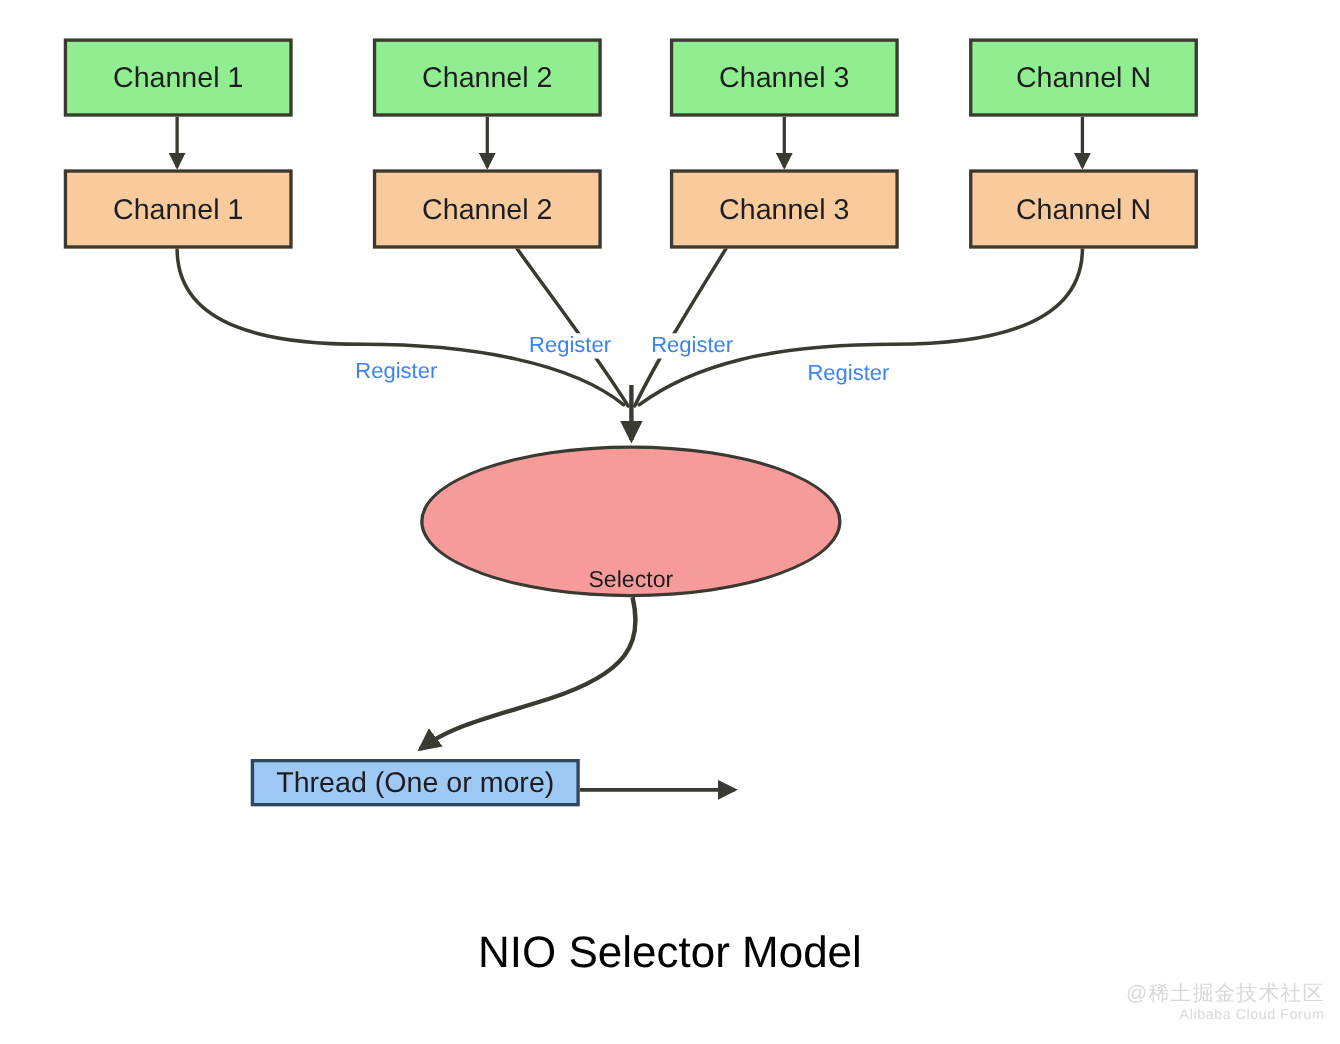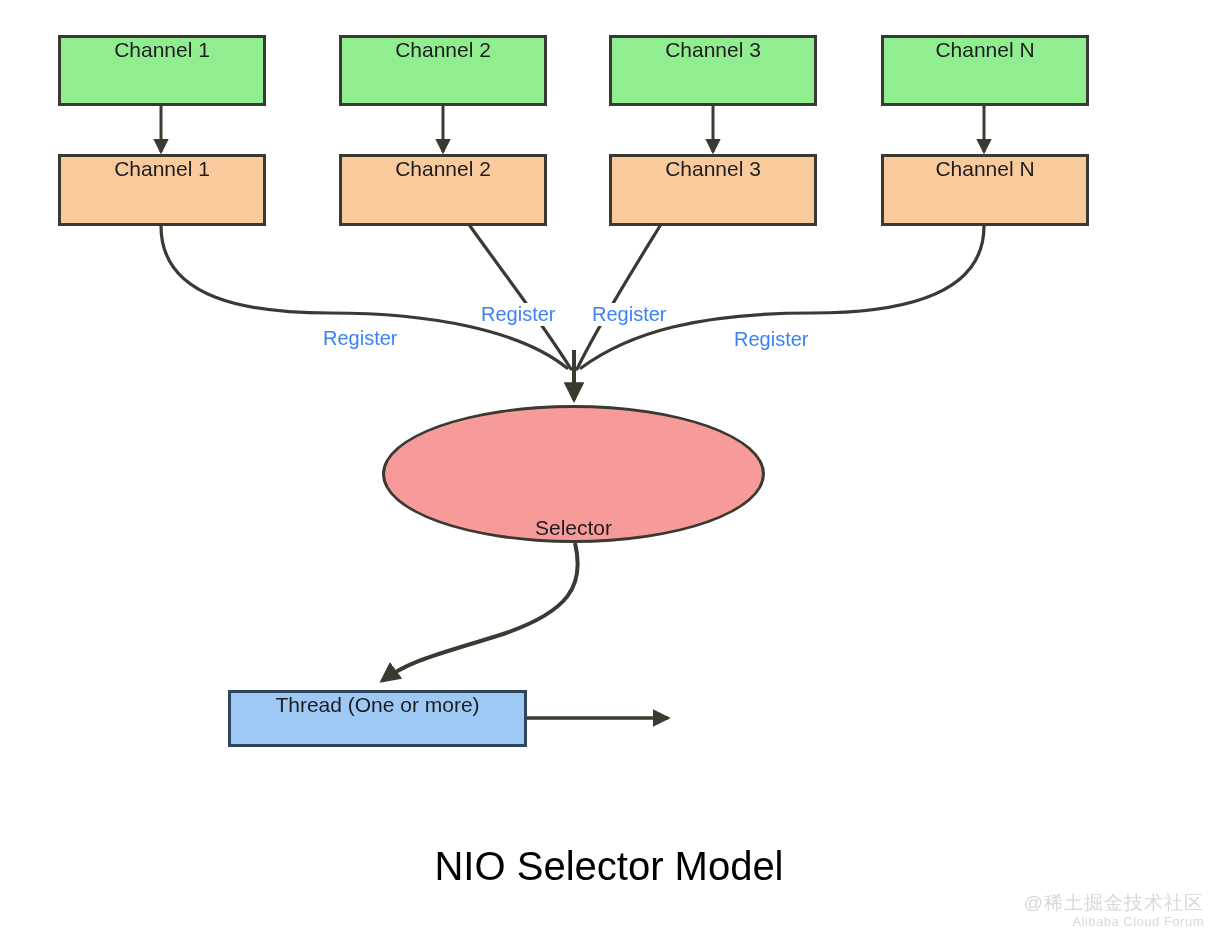--- a/index.html
+++ b/index.html
@@ -23,24 +23,25 @@
     left: 0;
     top: 0;
     width: 1218px;
     height: 949px;
     pointer-events: none;
   }
   .node {
     position: absolute;
     box-sizing: border-box;
     display: flex;
+    align-items: center;
     justify-content: center;
     border: 3px solid #3a3a33;
     color: #1d1d20;
-    font-size: 21px;
+    font-size: 26px;
     line-height: 1.1;
     text-align: center;
     white-space: nowrap;
   }
   .node-green  { background: #90ee90; }
   .node-orange { background: #f9cb9c; }
   .node-blue   { background: #9ec9f5; border-color: #31465c; }
 
   .ellipse {
     position: absolute;
@@ -165,21 +166,21 @@
 
   <div class="edge-label" style="left:320px; top:302px;">Register</div>
   <div class="edge-label" style="left:478px; top:278px;">Register</div>
   <div class="edge-label" style="left:589px; top:278px;">Register</div>
   <div class="edge-label" style="left:731px; top:303px;">Register</div>
 
   <div class="ellipse" style="left:382px; top:405px; width:383px; height:138px;">
     <span>Selector</span>
   </div>
 
-  <div class="node node-blue" style="left:228px; top:690px; width:299px; height:57px;">
+  <div class="node node-blue" style="left:228px; top:690px; width:299px; height:43px;">
     <span>Thread (One or more)</span>
   </div>
 
 
   <div class="diagram-title" style="top:844px;">NIO Selector Model</div>
 
   <div class="watermark" style="right:14px; bottom:20px;">
     <div class="watermark-main">@稀土掘金技术社区</div>
     <div class="watermark-sub">Alibaba Cloud Forum</div>
   </div>

